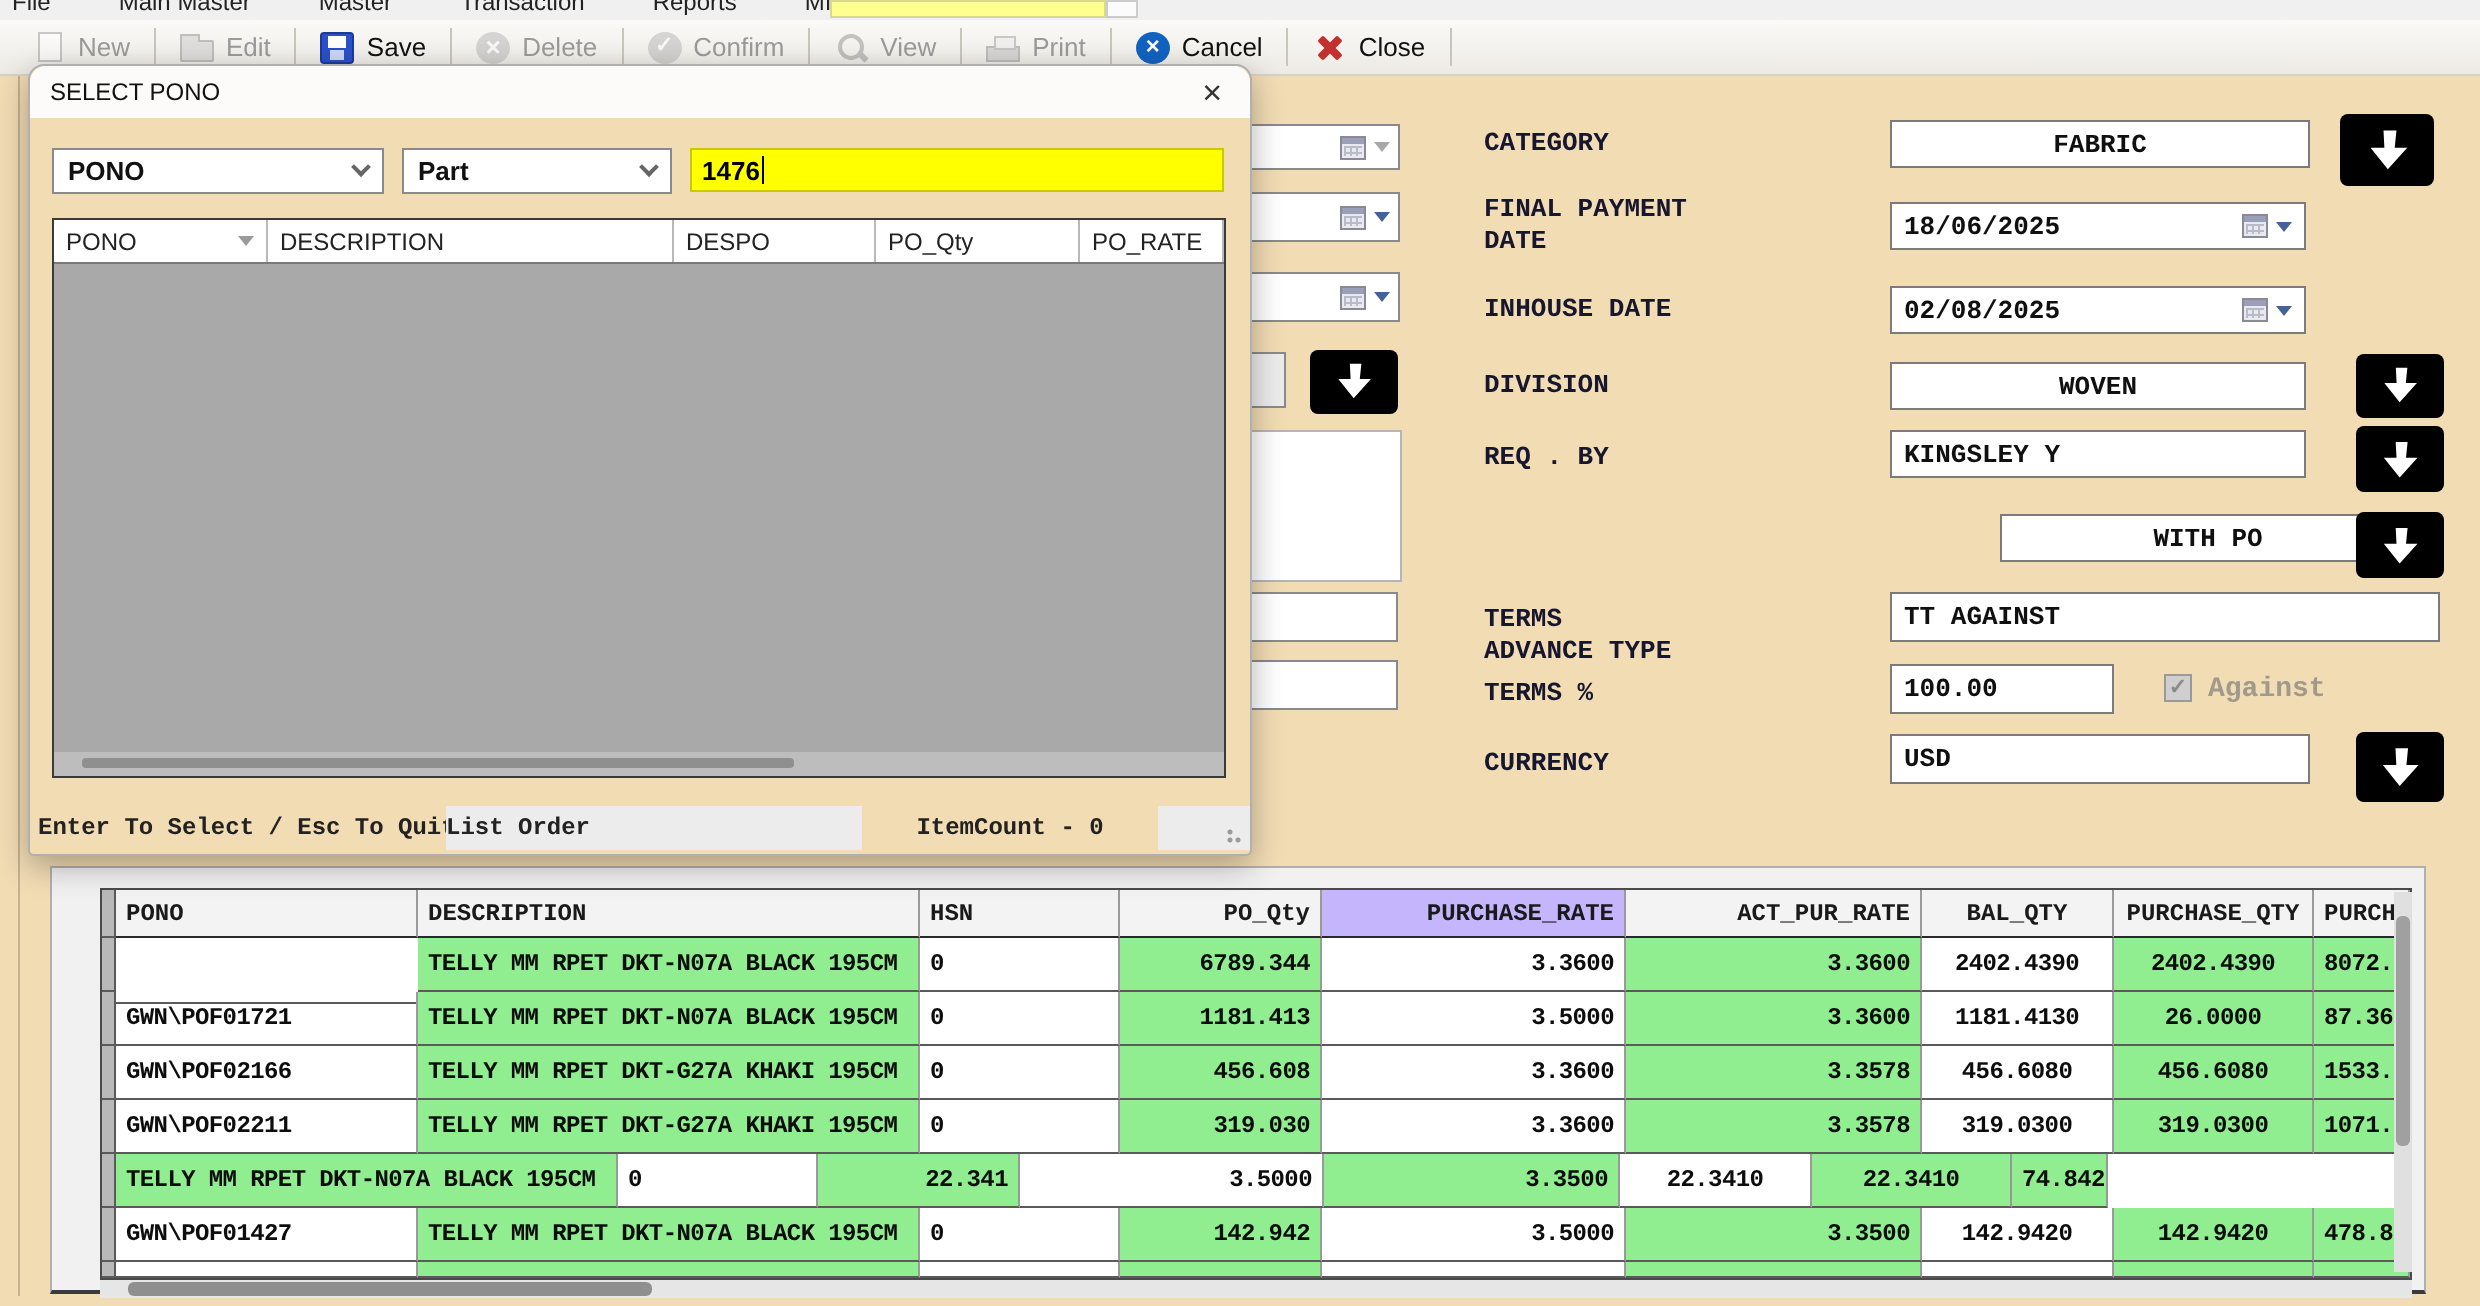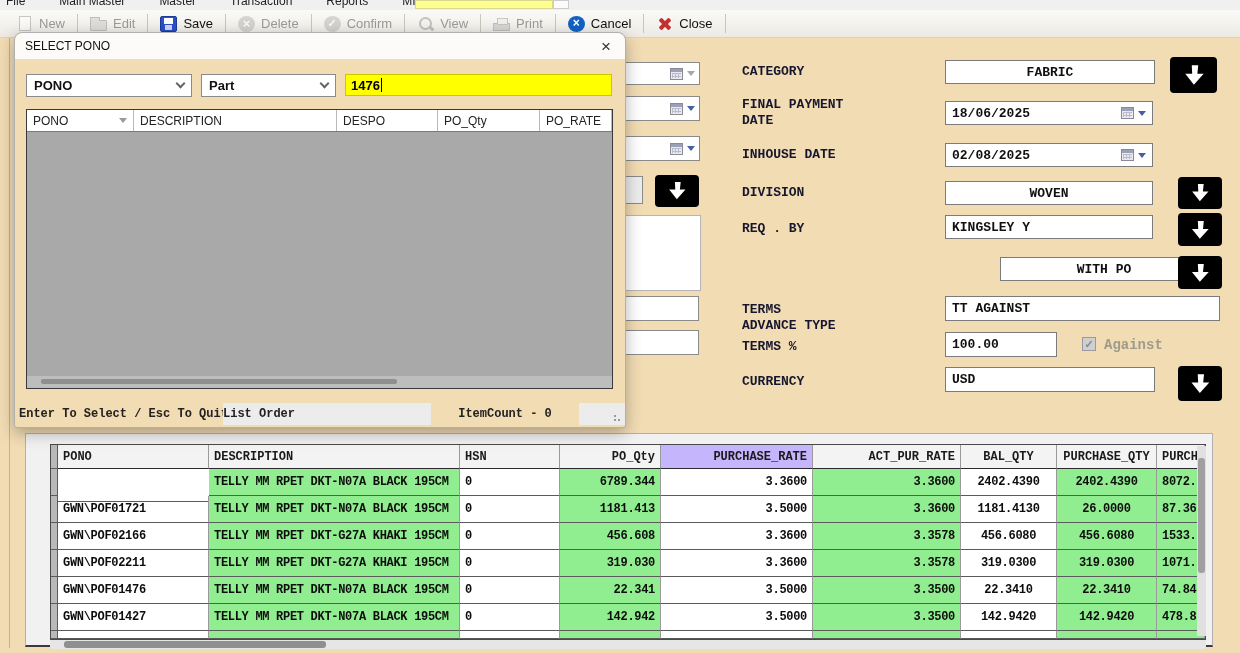--- a/index.html
+++ b/index.html
@@ -421,21 +421,20 @@
         <div class="tcell mono " style="width: 100px;">0</div>
         <div class="tcell mono al-r green" style="width: 101px; text-align: right;">319.030</div>
         <div class="tcell mono al-r" style="width: 152px;">3.3600</div>
         <div class="tcell mono al-r green" style="width: 148px;">3.3578</div>
         <div class="tcell mono al-c" style="width: 96px;">319.0300</div>
         <div class="tcell mono al-c green" style="width: 100px;">319.0300</div>
         <div class="tcell mono  green" style="width: 48px;">1071.2</div>
       </div>
       <div class="trow" style="height: 27px;">
         <div class="gutter"></div>
-        <div class="tcell mono " style="width: 151px;">GWN\POF01476</div>
         <div class="tcell mono  green" style="width: 251px;">TELLY MM RPET DKT-N07A BLACK 195CM</div>
         <div class="tcell mono " style="width: 100px;">0</div>
         <div class="tcell mono al-r green" style="width: 101px;">22.341</div>
         <div class="tcell mono al-r" style="width: 152px;">3.5000</div>
         <div class="tcell mono al-r green" style="width: 148px;">3.3500</div>
         <div class="tcell mono al-c" style="width: 96px;">22.3410</div>
         <div class="tcell mono al-c green" style="width: 100px;">22.3410</div>
         <div class="tcell mono  green" style="width: 48px;">74.842</div>
       </div>
       <div class="trow" style="height: 27px;">

